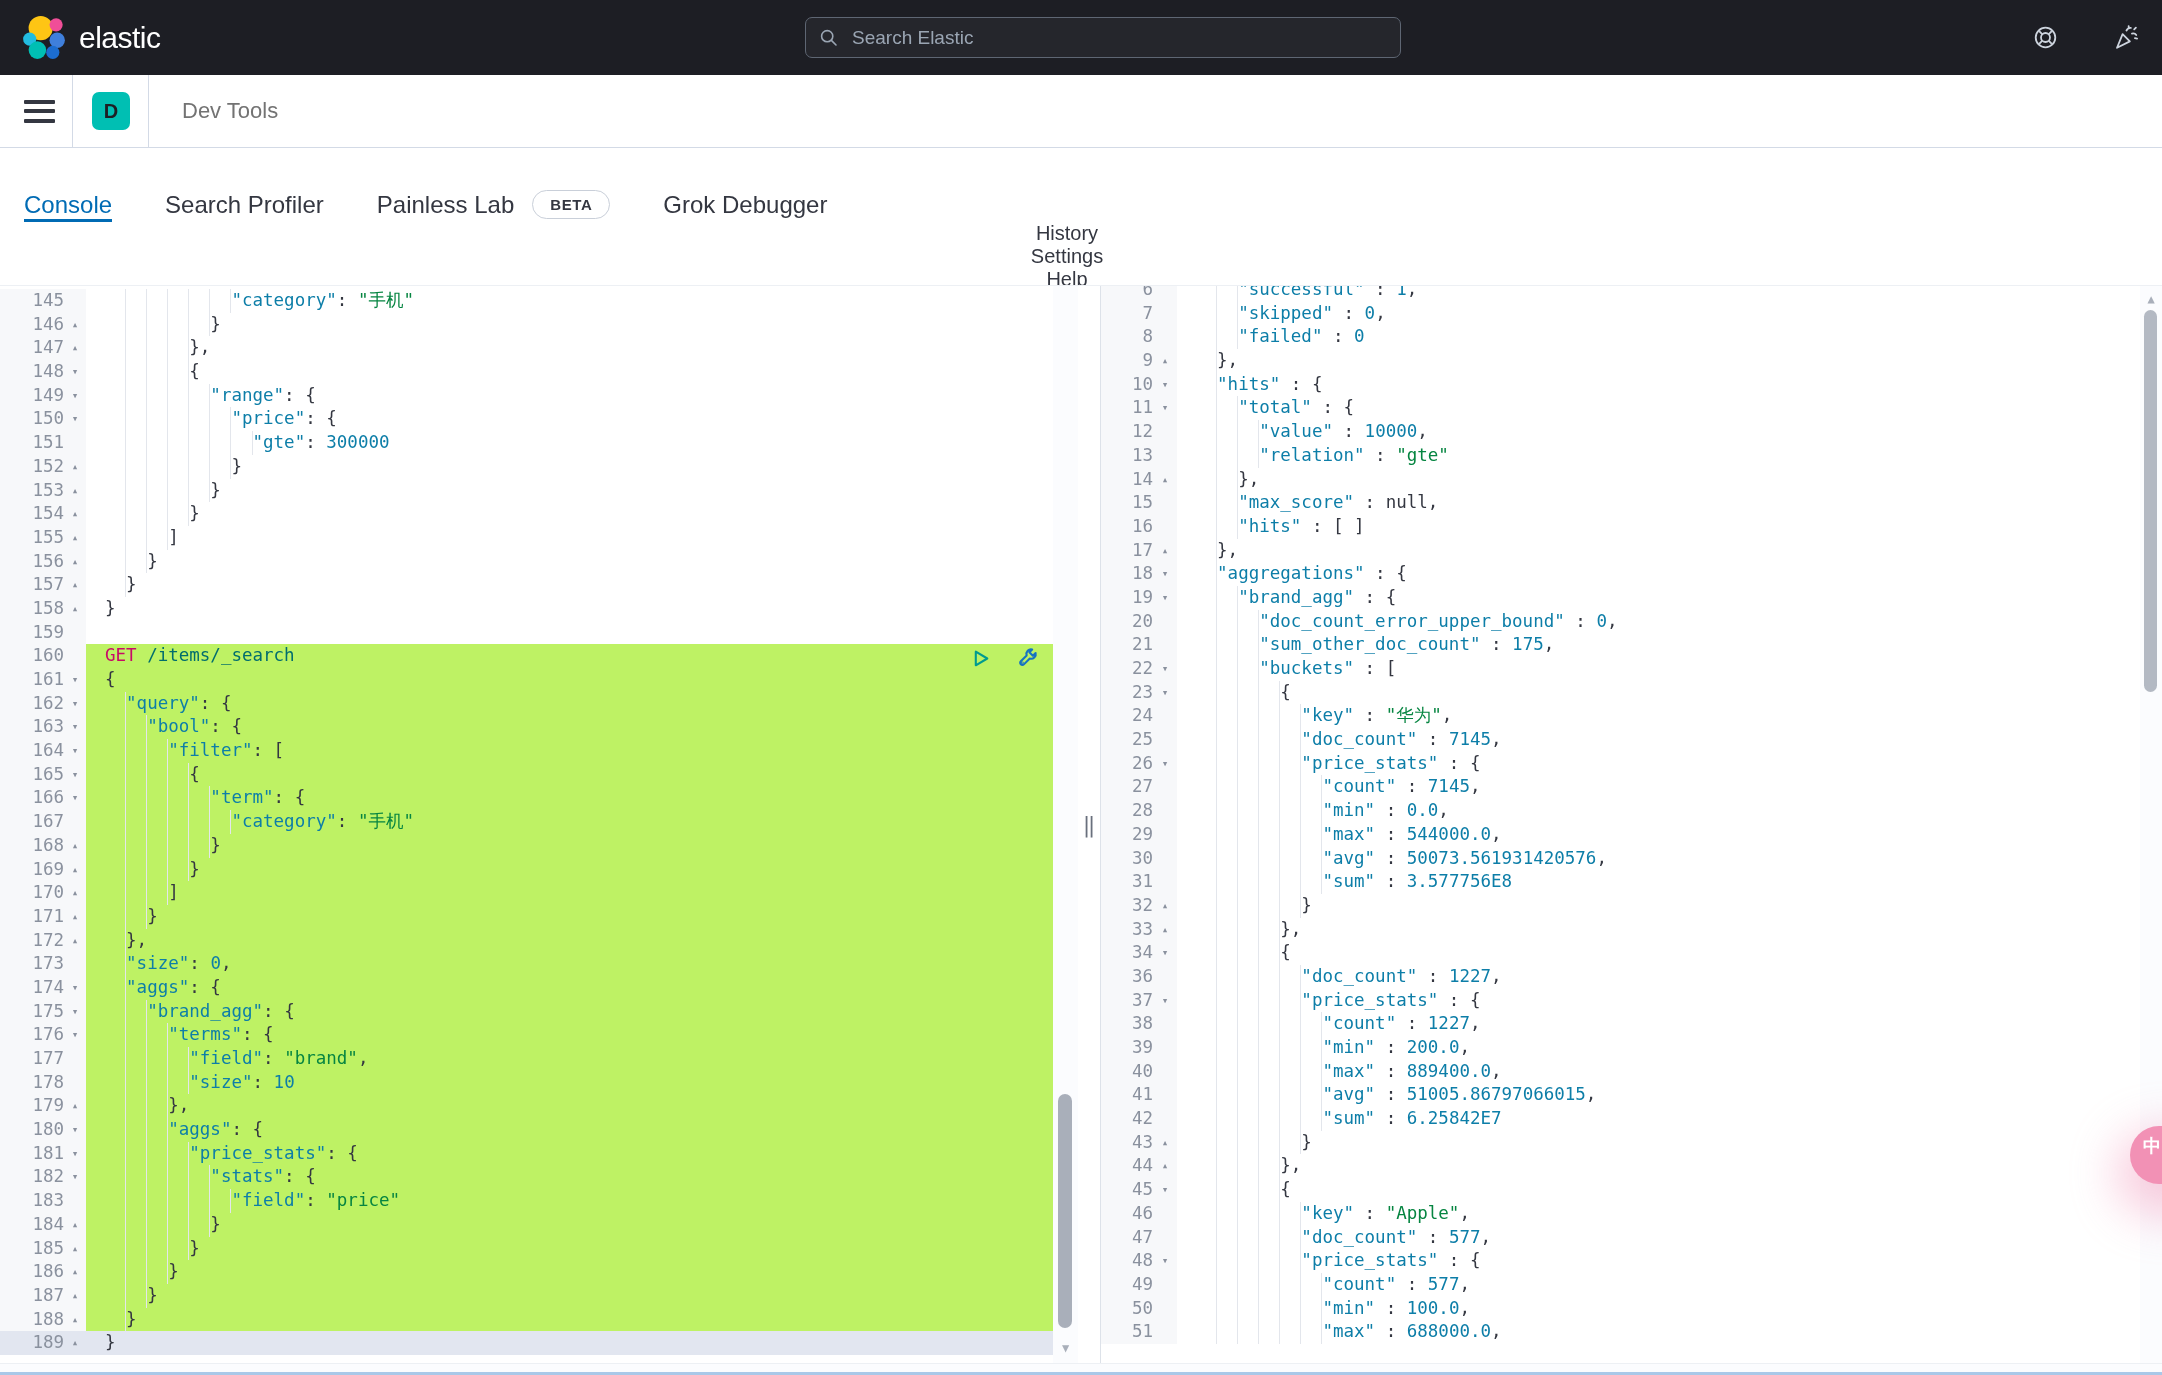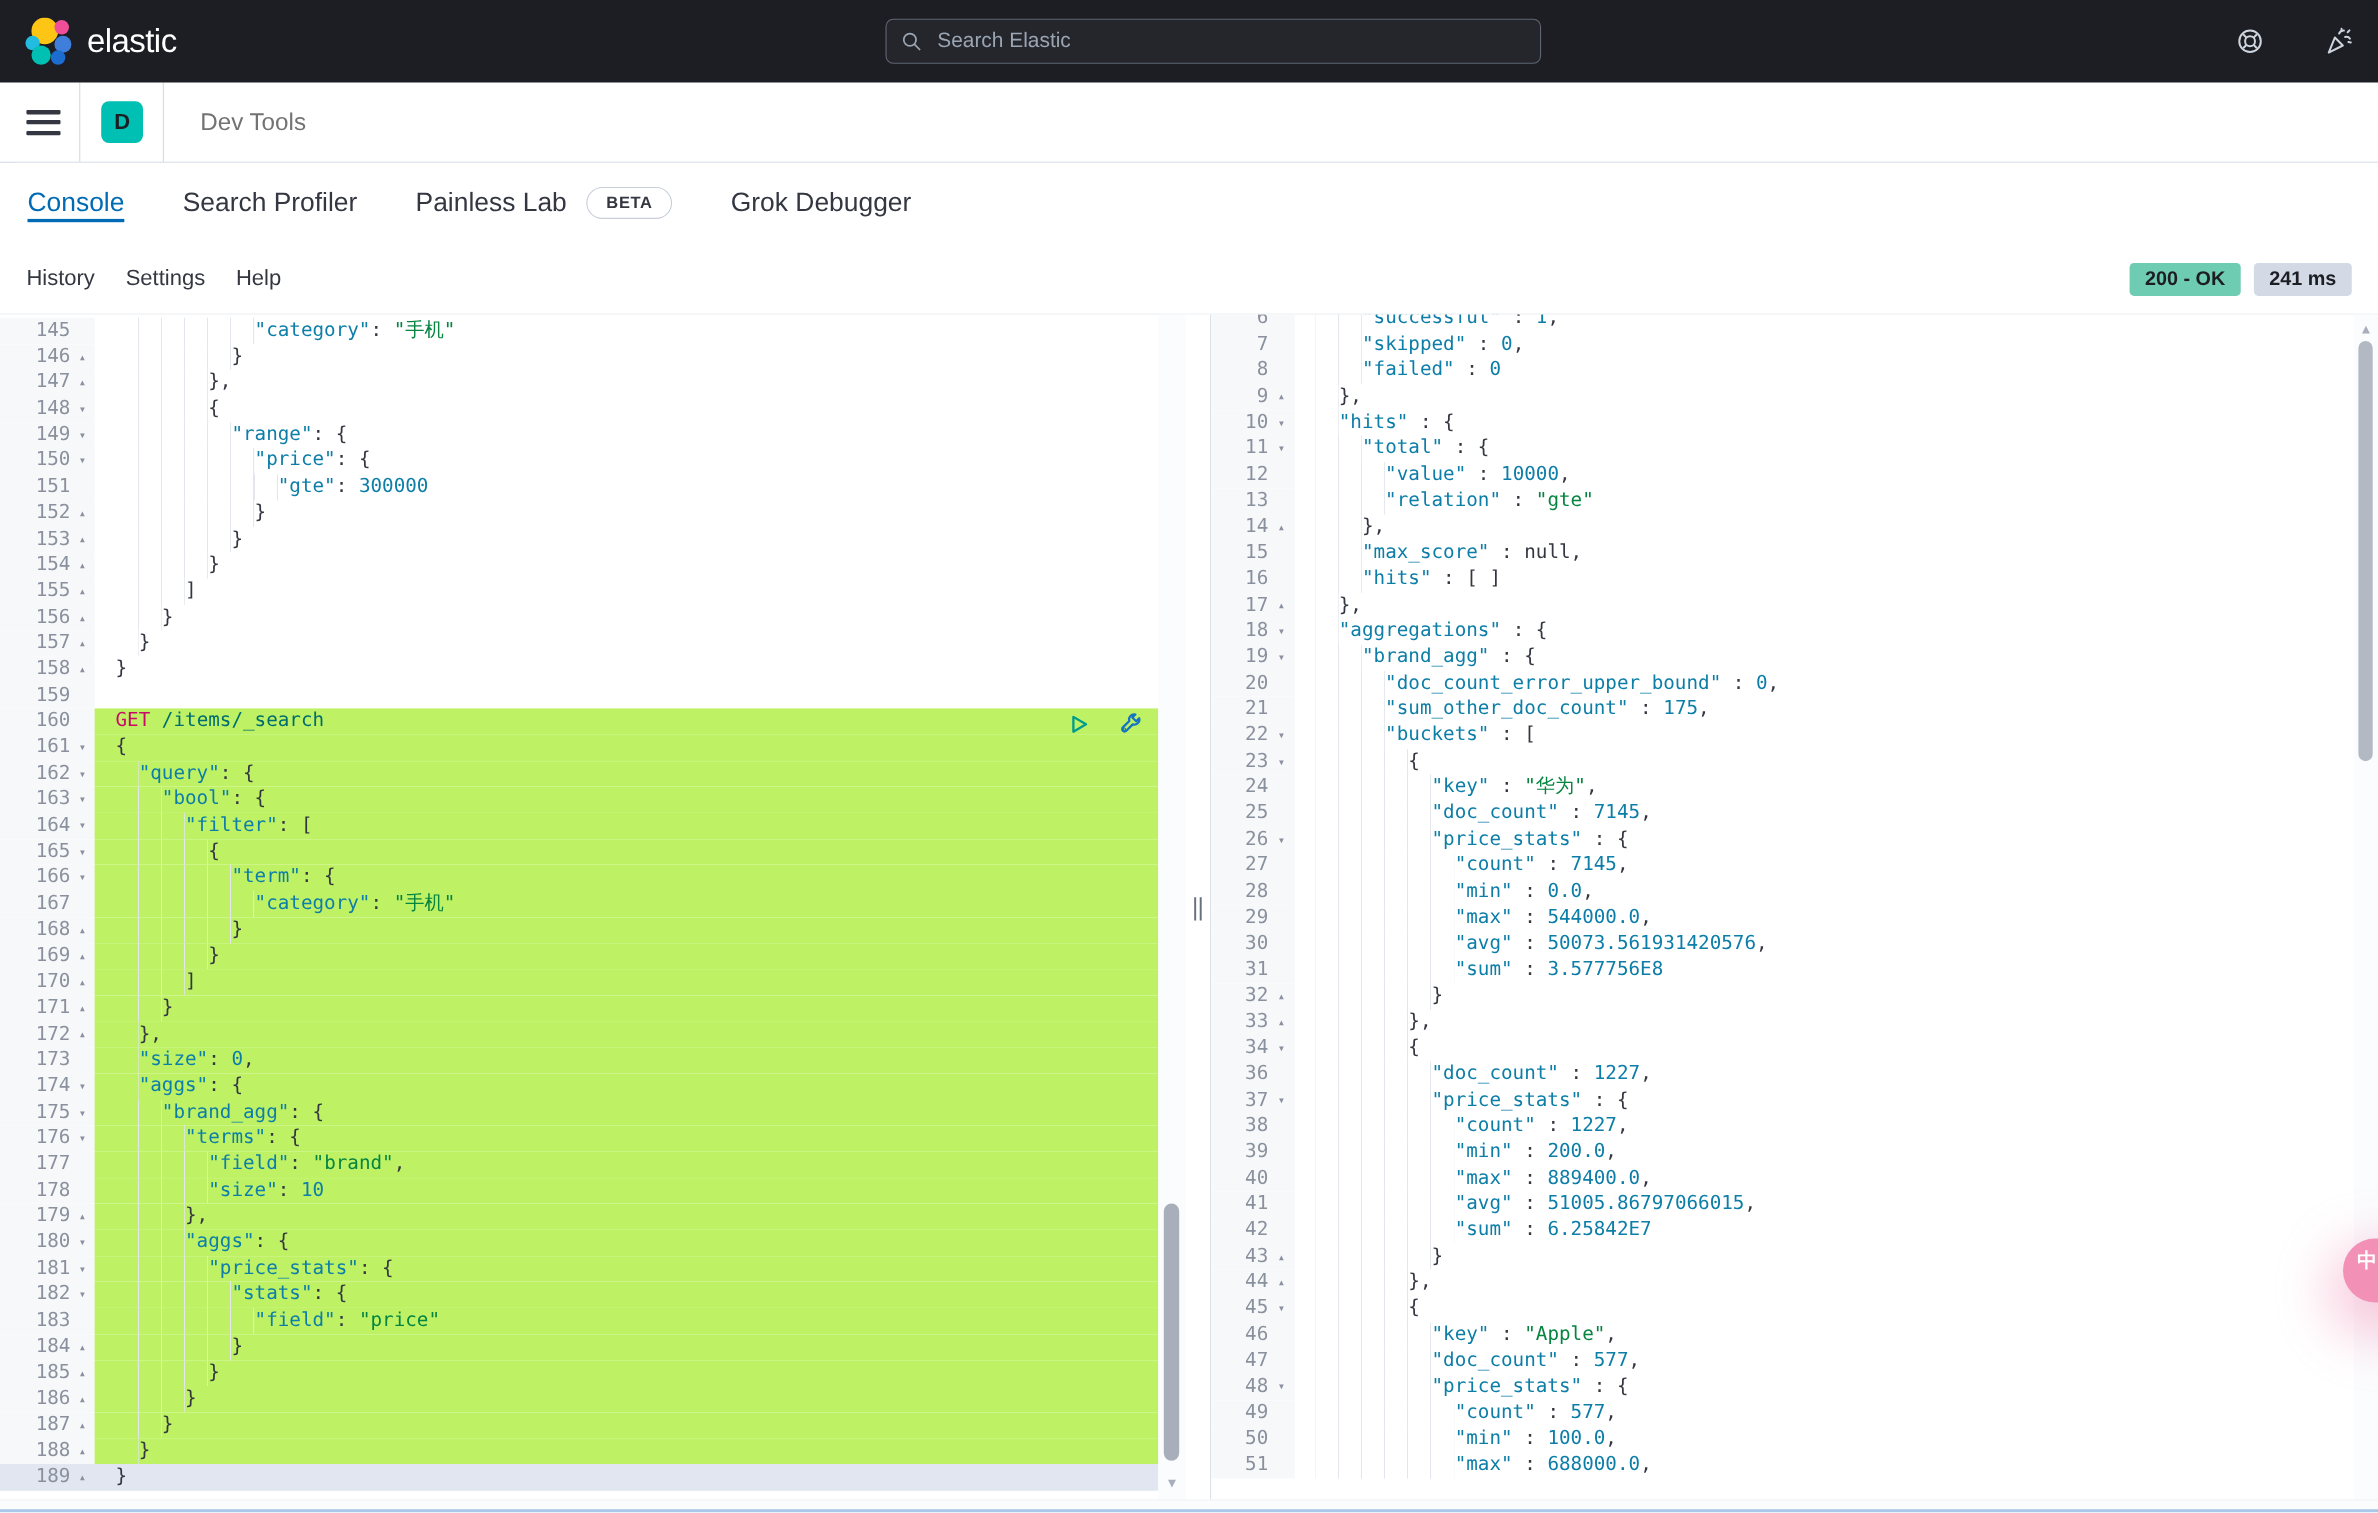--- a/index.html
+++ b/index.html
@@ -23,28 +23,28 @@
   .navbar { height:73px; background:#fff; border-bottom:1px solid #D3DAE6; display:flex; align-items:center; }
   .burger { width:31px; height:23px; margin-left:24px; display:flex; flex-direction:column; justify-content:space-between; cursor:pointer; }
   .burger div { height:4px; background:#343741; border-radius:1px; }
   .nav-div { width:1px; align-self:stretch; background:#D3DAE6; }
   .nav-div.d1 { margin-left:17px; }
   .nav-div.d2 { margin-left:18px; }
   .space-badge { width:38px; height:38px; border-radius:7px; background:#00BFB3; color:#1D1E24;
     font-weight:700; font-size:20px; display:flex; align-items:center; justify-content:center; margin-left:19px; cursor:pointer; }
   .nav-title { font-size:22px; color:#737373; margin-left:33px; }
   
-  .tabs { height:74px; display:flex; align-items:center; padding-left:12px; gap:53px; background:#fff;margin-left:13px; }
+  .tabs { height:74px; display:flex; align-items:flex-end; padding-left:24px; gap:53px; background:#fff; }
   .tab { font-size:24px; color:#343741; display:flex; align-items:center; gap:18px;
     border-bottom:3px solid transparent; padding-top:2px; cursor:pointer; }
   .tab.active { color:#006BB4; border-bottom-color:#006BB4; font-weight:500; }
   .beta { border:1px solid #C9CFD9; border-radius:16px; padding:5px 17px; font-size:15px; font-weight:700;
     color:#343741; letter-spacing:0.6px; background:#fff; }
   
-  .toolbar { height:63px; display:flex; align-items:center; padding:0 24px; background:#fff; }
+  .toolbar { height:63px; display:flex; align-items:center; padding:0 24px; background:#fff;flex-direction:column; }
   .menu-item { font-size:20px; color:#343741; margin-right:28px; cursor:pointer; }
   .badges { margin-left:auto; display:flex; gap:12px; align-items:center; }
   .badge { height:30px; display:flex; align-items:center; padding:0 14px; border-radius:4px;
     font-size:18px; color:#1D1E24; font-weight:700; }
   .badge.ok { background:#6DCCB1; }
   .badge.ms { background:#D3DAE6; }
   
   .workspace { position:relative; height:1078px; border-top:1px solid #EDF0F4; background:#fff;
     font-family:"DejaVu Sans Mono", monospace; font-size:17.5px; }
   .panel { position:absolute; top:0; bottom:0; overflow:hidden; }

